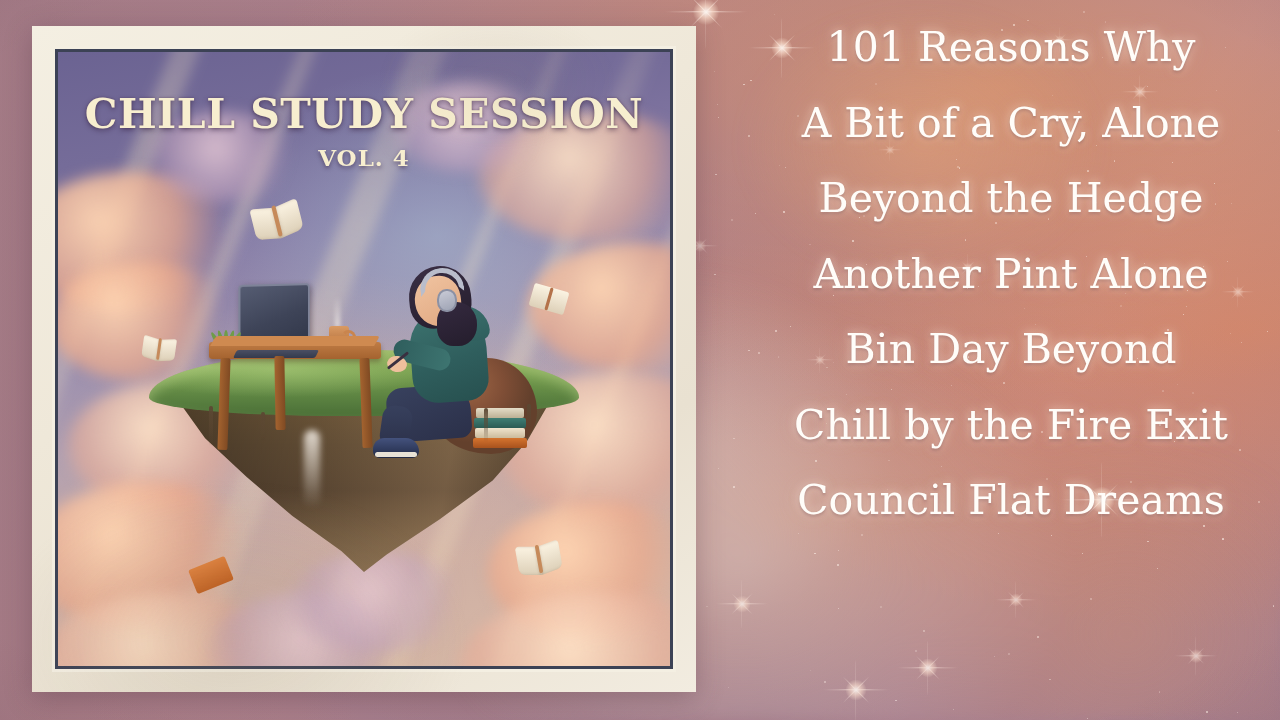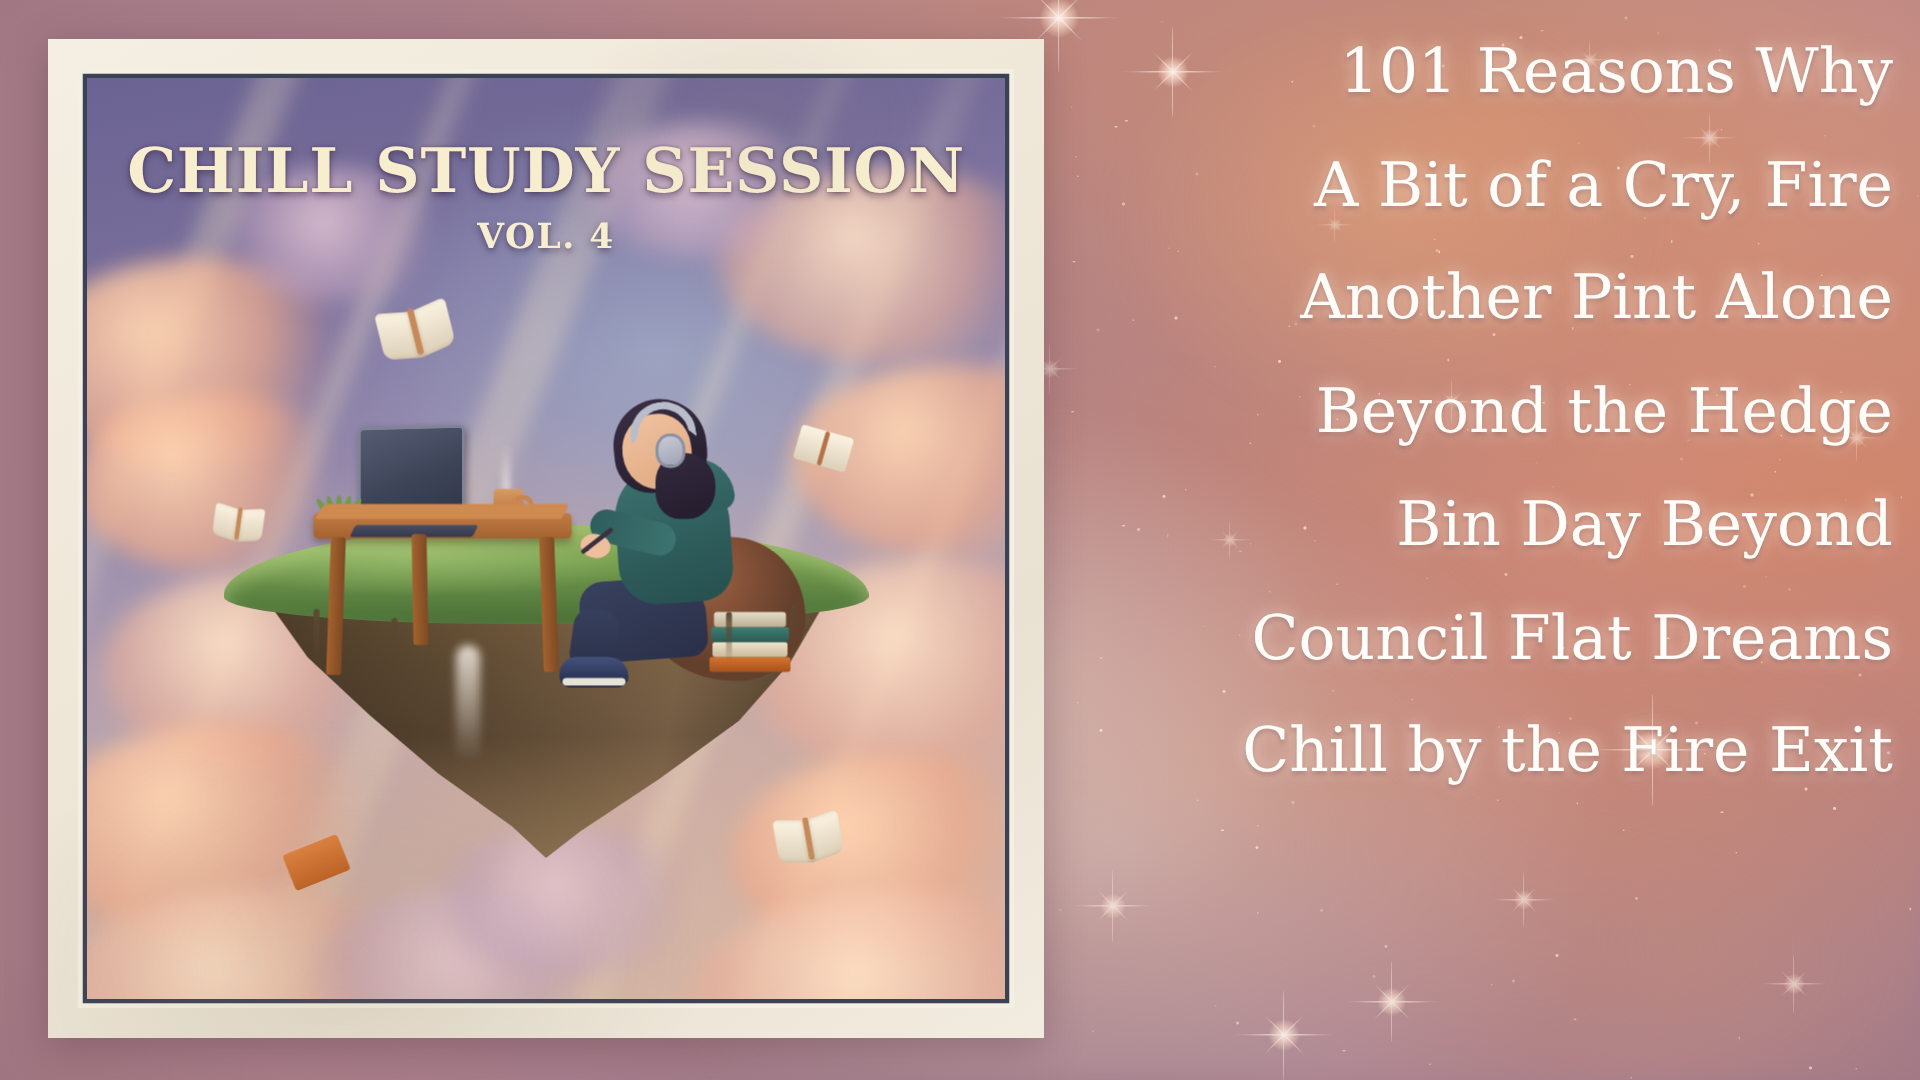--- a/index.html
+++ b/index.html
@@ -195,22 +195,22 @@
   }
   .album-sub{
     position:absolute; left:0; right:0; top:92px; text-align:center;
     font-family:"DejaVu Serif", serif; font-weight:700;
     font-size:23px; letter-spacing:1px; color:#f7eecf;
     text-shadow:0 2px 4px rgba(50,30,60,.55);
   }
 
   
   #tracklist{
-    position:absolute; right:18px; top:10px; width:470px;
-    text-align:right;
+    position:absolute; right:34px; top:10px; width:470px;
+    text-align:center;
   }
   .track{
     font-family:"DejaVu Serif", serif;
     font-size:41px; line-height:75.5px; color:#fffdf9; white-space:nowrap;
     text-shadow:0 0 10px rgba(255,240,225,.55), 0 0 22px rgba(255,220,200,.30), 0 2px 3px rgba(90,50,60,.35);
   }
 </style>
 </head>
 <body>
 
@@ -586,19 +586,19 @@
       </div>
 
       <div class="album-title">CHILL STUDY SESSION</div>
       <div class="album-sub">VOL. 4</div>
     </div>
   </div>
 </div>
 
 <div id="tracklist">
     <div class="track">101 Reasons Why</div>
-    <div class="track">A Bit of a Cry, Fire</div>
+    <div class="track">A Bit of a Cry, Alone</div>
+    <div class="track">Beyond the Hedge</div>
     <div class="track">Another Pint Alone</div>
-    <div class="track">Beyond the Hedge</div>
     <div class="track">Bin Day Beyond</div>
+    <div class="track">Chill by the Fire Exit</div>
     <div class="track">Council Flat Dreams</div>
-    <div class="track">Chill by the Fire Exit</div>
   </div>
 
 </body></html>

